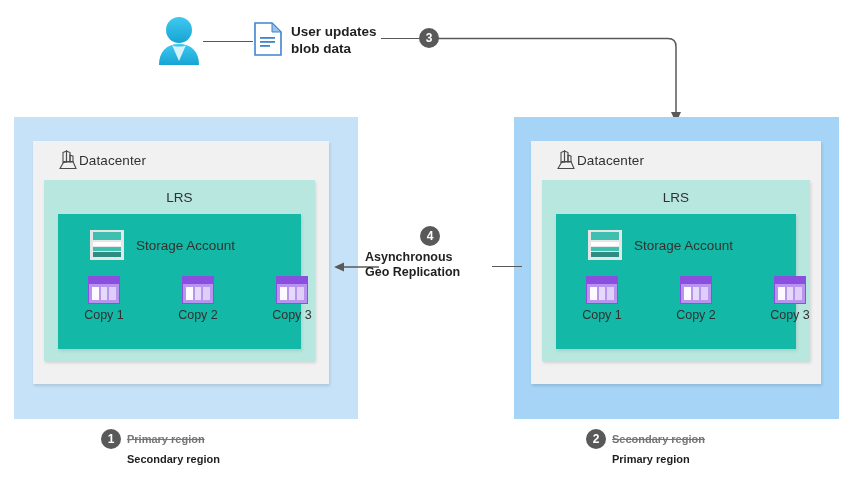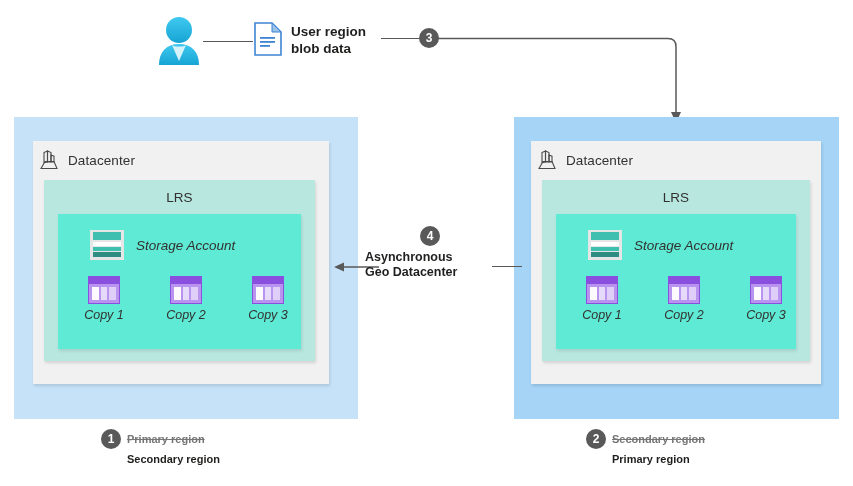--- a/index.html
+++ b/index.html
@@ -35,25 +35,24 @@
     position: absolute;
     box-sizing: border-box;
     background: #f1f1f1;
     box-shadow: 1px 2px 3px rgba(0,0,0,0.13);
   }
   .dc-left  { left: 33px;  top: 141px; width: 296px; height: 243px; }
   .dc-right { left: 531px; top: 141px; width: 290px; height: 243px; }
 
   .dc-head {
     position: absolute;
-    left: 5px;
+    left: 24px;
     top: 8px;
     display: flex;
     align-items: center;
-    gap: 8px;
   }
   .dc-label {
     font-size: 13.5px;
     color: #323130;
     letter-spacing: 0.1px;
     white-space: nowrap;
   }
 
   
   .lrs-box {
@@ -75,23 +74,22 @@
     color: #323130;
   }
 
   
   .inner-box {
     position: absolute;
     left: 14px;
     top: 34px;
     right: 14px;
     bottom: 12px;
-    background: #5eead4;
+    background: #14b8a6;
     box-shadow: 1px 2px 3px rgba(0,0,0,0.10);
-    font-style: italic;
   }
 
   
   .storage-row {
     position: absolute;
     left: 32px;
     top: 16px;
     display: flex;
     align-items: center;
     gap: 12px;
@@ -117,21 +115,21 @@
   .sa-bar.b2 { top: 12px; height: 4px;  background: #ffffff; }
   .sa-bar.b3 { top: 17px; height: 4px;  background: #3fbfb0; }
   .sa-bar.b4 { top: 22px; height: 5px;  background: #2f8c82; }
 
   
   .copies-row {
     position: absolute;
     left: 18px;
     top: 62px;
     display: flex;
-    gap: 26px;
+    gap: 38px;
     justify-content: center;
   }
   .copy-item {
     width: 56px;
     text-align: center;
   }
   .copy-icon {
     width: 32px;
     height: 28px;
     margin: 0 auto 4px auto;
@@ -272,21 +270,21 @@
 
   <svg class="doc-icon" viewBox="0 0 28 34" xmlns="http://www.w3.org/2000/svg">
     <path d="M1 1 H18 L27 10 V33 H1 Z" fill="#ffffff" stroke="#3f84d2" stroke-width="1.6"></path>
     <path d="M18 1 L27 10 H18 Z" fill="#9cc2e8" stroke="#3f84d2" stroke-width="1"></path>
     <rect x="6" y="15" width="15" height="1.8" fill="#3f84d2"></rect>
     <rect x="6" y="19" width="15" height="1.8" fill="#3f84d2"></rect>
     <rect x="6" y="23" width="10" height="1.8" fill="#3f84d2"></rect>
   </svg>
 
   <div class="user-text">
-    <span>User region</span><br>
+    <span>User updates</span><br>
     <span>blob data</span>
   </div>
 
   <div class="line h-line" style="left:203px; top:41px; width:50px;"></div>
 
   <div class="line h-line" style="left:381px; top:38px; width:40px;"></div>
 
   <svg class="abs" style="left:437px; top:28px; width:260px; height:98px;" viewBox="0 0 260 98" xmlns="http://www.w3.org/2000/svg">
     <path d="M0 10.5 H231 Q239 10.5 239 18.5 V84" fill="none" stroke="#595959" stroke-width="1.5"></path>
     <path d="M239 95 L234 84 L244 84 Z" fill="#595959"></path>
@@ -434,21 +432,21 @@
 
   <svg class="abs" style="left:334px; top:261px; width:45px; height:12px;" viewBox="0 0 45 12" xmlns="http://www.w3.org/2000/svg">
     <path d="M9 6 H45" fill="none" stroke="#595959" stroke-width="1.5"></path>
     <path d="M0 6 L10 1.5 L10 10.5 Z" fill="#595959"></path>
   </svg>
   <div class="line h-line" style="left:492px; top:266px; width:30px;"></div>
 
   <div class="badge badge-4">4</div>
   <div class="repl-label">
     <span>Asynchronous</span><br>
-    <span>Geo Datacenter</span>
+    <span>Geo Replication</span>
   </div>
 
   <div class="badge badge-1">1</div>
   <div class="caption cap-left">
     <span class="old">Primary region</span>
     <span class="new">Secondary region</span>
   </div>
 
   <div class="badge badge-2">2</div>
   <div class="caption cap-right">

